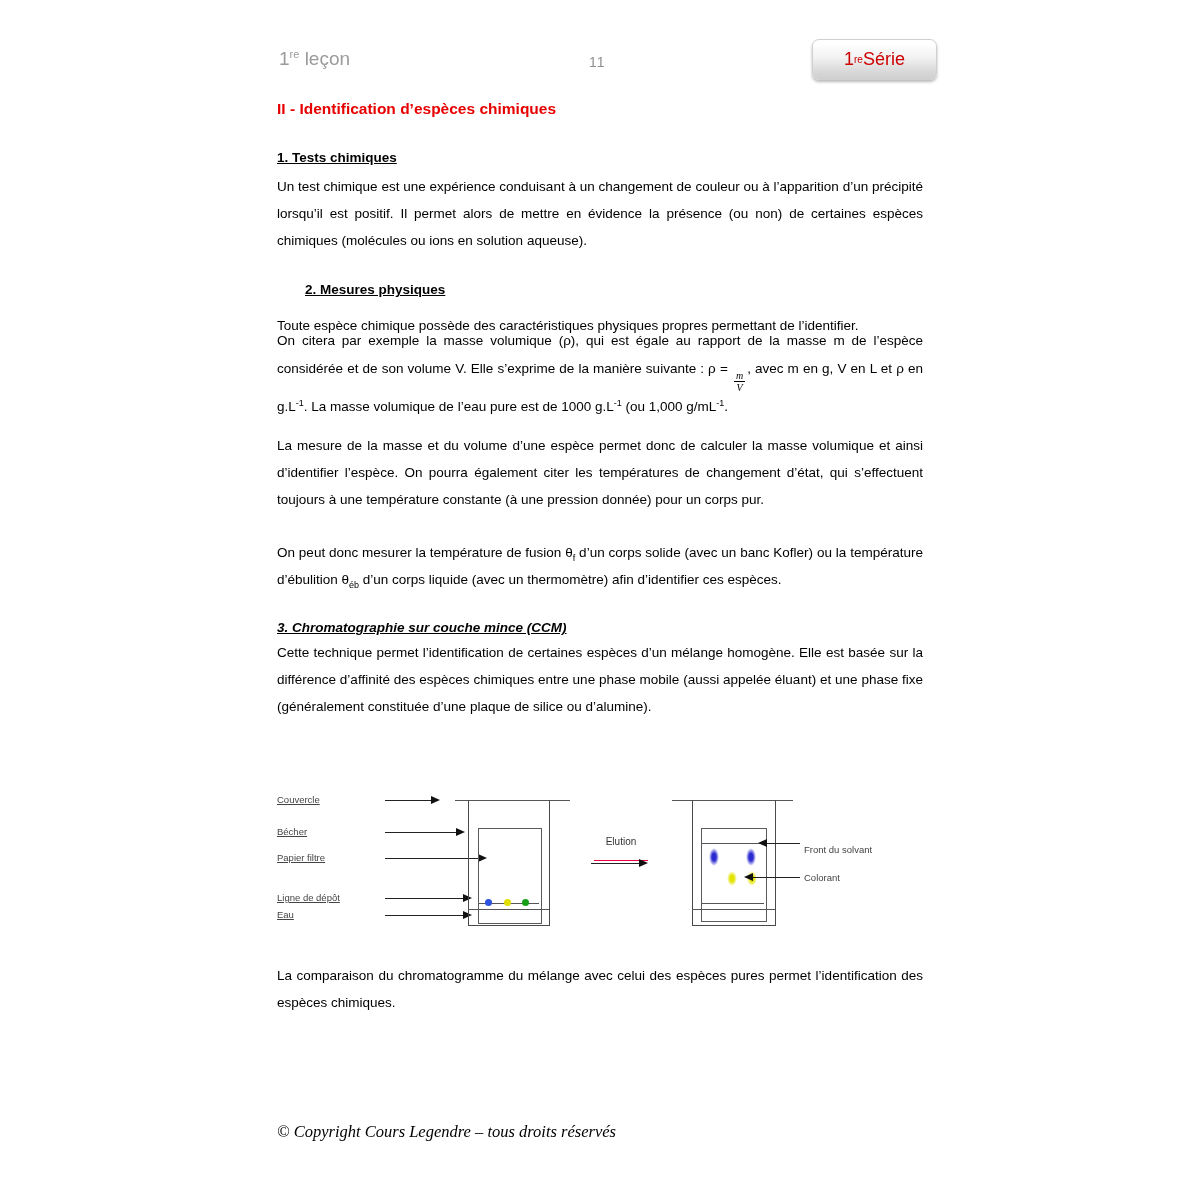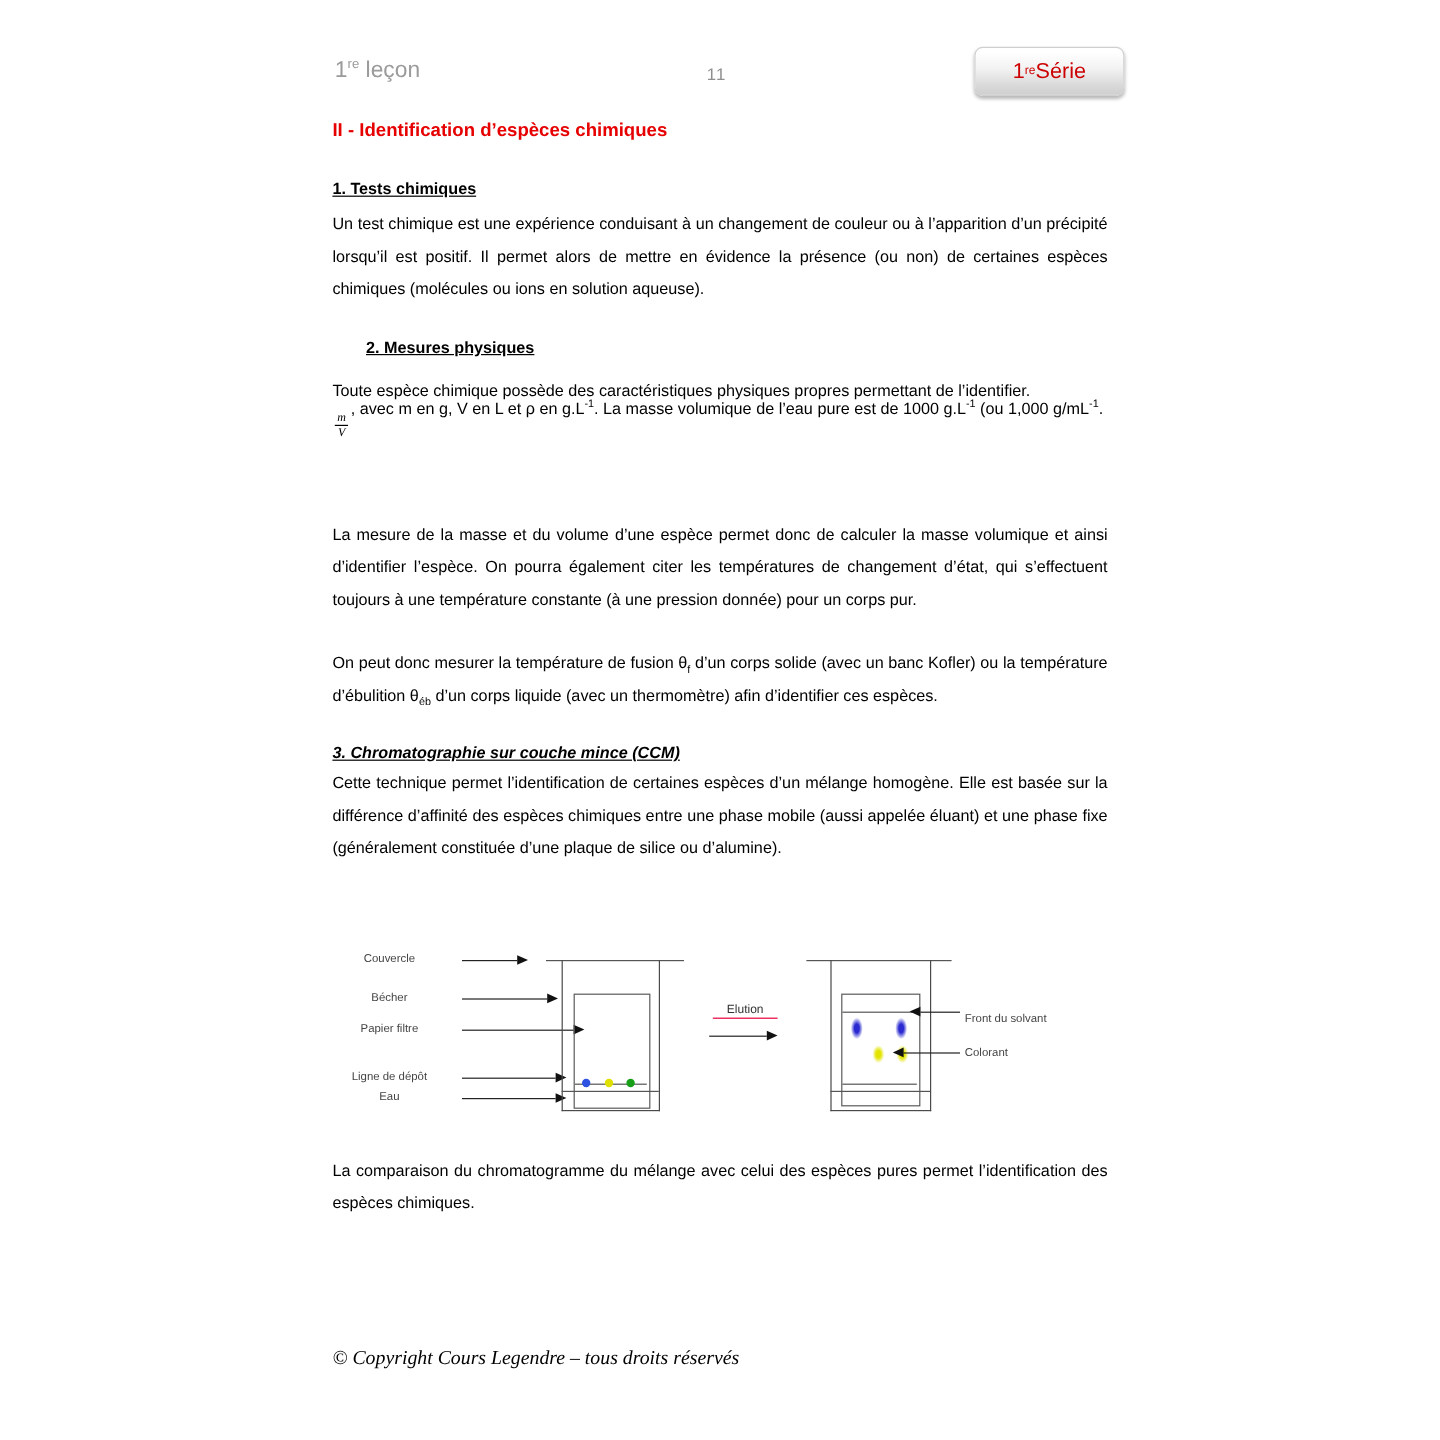--- a/index.html
+++ b/index.html
@@ -41,36 +41,36 @@
     display:inline-flex;flex-direction:column;align-items:center;vertical-align:-6px;
     font-family:"Liberation Serif",serif;font-style:italic;font-size:10px;line-height:1.1;
     margin:0 2px;
   }
   .frac .num{border-bottom:1px solid #000;padding:0 2px;}
   .frac .den{padding:0 2px;}
   .footer-copy{left:277px;top:1122px;font-family:"Liberation Serif","DejaVu Serif",serif;font-size:16.5px;color:#000;font-style:italic;}
   
   .diagram{left:277px;top:787px;width:660px;height:170px;}
   .dlabel{position:absolute;font-size:9.5px;color:#444;white-space:nowrap;}
-  .dlabel.ralign{left:0;width:95px;text-align:center;}
+  .dlabel.ralign{left:0;width:95px;text-align:left;text-decoration:underline;}
   .dline{position:absolute;height:1px;background:#555;}
   .dwall{position:absolute;border:1px solid #4a4a4a;border-top:none;}
   .dinner{position:absolute;border:1px solid #5a5a5a;}
   .arr{position:absolute;height:1px;background:#222;}
   .arr.r::after{content:'';position:absolute;right:-9px;top:-4px;width:0;height:0;
     border-left:9px solid #111;border-top:4px solid transparent;border-bottom:4px solid transparent;}
   .arr.l::before{content:'';position:absolute;left:-9px;top:-4px;width:0;height:0;
     border-right:9px solid #111;border-top:4px solid transparent;border-bottom:4px solid transparent;}
   .dot{position:absolute;width:7px;height:7px;border-radius:50%;background:var(--c,#000);}
   .spot{position:absolute;border-radius:50%;
     background:radial-gradient(ellipse closest-side,var(--c) 0%,var(--c) 40%,rgba(255,255,255,0) 100%);}
   .spot.b{width:10px;height:18px;}
   .spot.y{width:10px;height:15px;}
   .elution-label{position:absolute;left:317px;top:49px;width:54px;text-align:center;
-    font-size:10px;color:#333;border-bottom:1.5px solid #e8003c;padding-bottom:1px;}
+    font-size:10px;color:#333;border-bottom:1.5px solid #e8003c;padding-bottom:13px;}
 </style>
 </head>
 <body>
 
 <div class="abs lesson-label"><span>1</span><sup>re</sup><span> leçon</span></div>
 
 <div class="abs page-number">11</div>
 
 <div class="abs series-badge">
     <span>1</span>
@@ -79,21 +79,21 @@
   </div>
 
 <div class="abs doc-title">II - Identification d’espèces chimiques</div>
 
 <div class="abs sec-heading" id="h-s1">1. Tests chimiques</div>
 <div class="abs para" id="p-s1">Un test chimique est une expérience conduisant à un changement de couleur ou à l’apparition d’un précipité lorsqu’il est positif. Il permet alors de mettre en évidence la présence (ou non) de certaines espèces chimiques (molécules ou ions en solution aqueuse).</div>
 
 <div class="abs sec-heading" id="h-s2">2. Mesures physiques</div>
 <div class="abs para nojust" id="p-s2a">Toute espèce chimique possède des caractéristiques physiques propres permettant de l’identifier.</div>
 
-<div class="abs para" id="p-s2b"><span class="frac">
+<div class="abs para" id="p-s2b"><span>On citera par exemple la masse volumique (ρ), qui est égale au rapport de la masse m de l’espèce considérée et de son volume V. Elle s’exprime de la manière suivante : ρ = </span><span class="frac">
       <span class="num">m</span>
       <span class="den">V</span>
     </span><span>, avec m en g, V en L et ρ en g.L</span><sup>-1</sup><span>. La masse volumique de l’eau pure est de 1000 g.L</span><sup>-1</sup><span> (ou 1,000 g/mL</span><sup>-1</sup><span>.</span></div>
 
 <div class="abs para" id="p-s2c">La mesure de la masse et du volume d’une espèce permet donc de calculer la masse volumique et ainsi d’identifier l’espèce. On pourra également citer les températures de changement d’état, qui s’effectuent toujours à une température constante (à une pression donnée) pour un corps pur.</div>
 
 <div class="abs para" id="p-s2d"><span>On peut donc mesurer la température de fusion θ</span><sub>f</sub><span> d’un corps solide (avec un banc Kofler) ou la température d’ébulition θ</span><sub>éb</sub><span> d’un corps liquide (avec un thermomètre) afin d’identifier ces espèces.</span></div>
 
 <div class="abs sec-heading" id="h-s3">3. Chromatographie sur couche mince (CCM)</div>
 <div class="abs para" id="p-s3a">Cette technique permet l’identification de certaines espèces d’un mélange homogène. Elle est basée sur la différence d’affinité des espèces chimiques entre une phase mobile (aussi appelée éluant) et une phase fixe (généralement constituée d’une plaque de silice ou d’alumine).</div>

